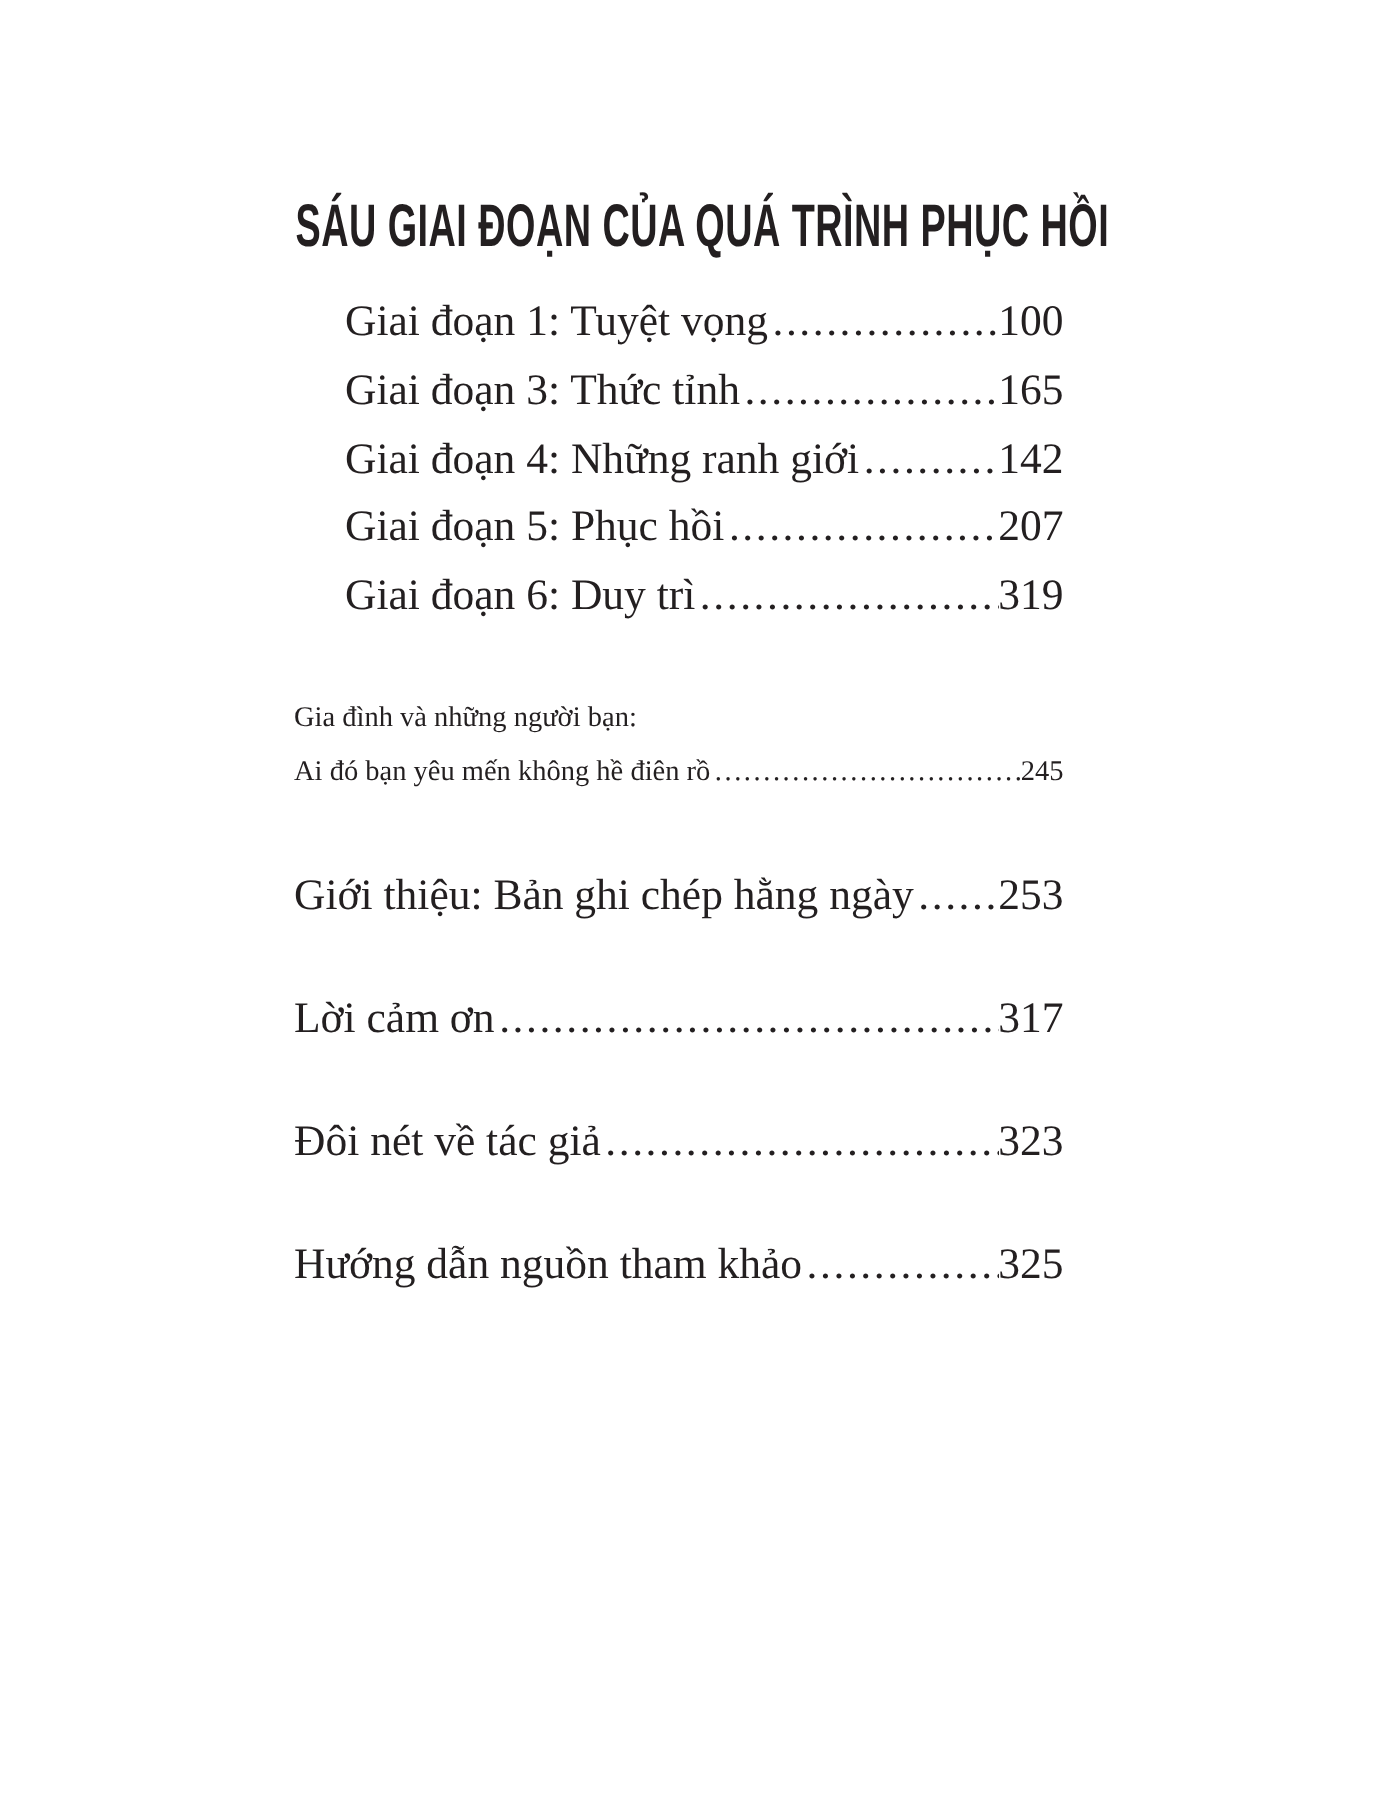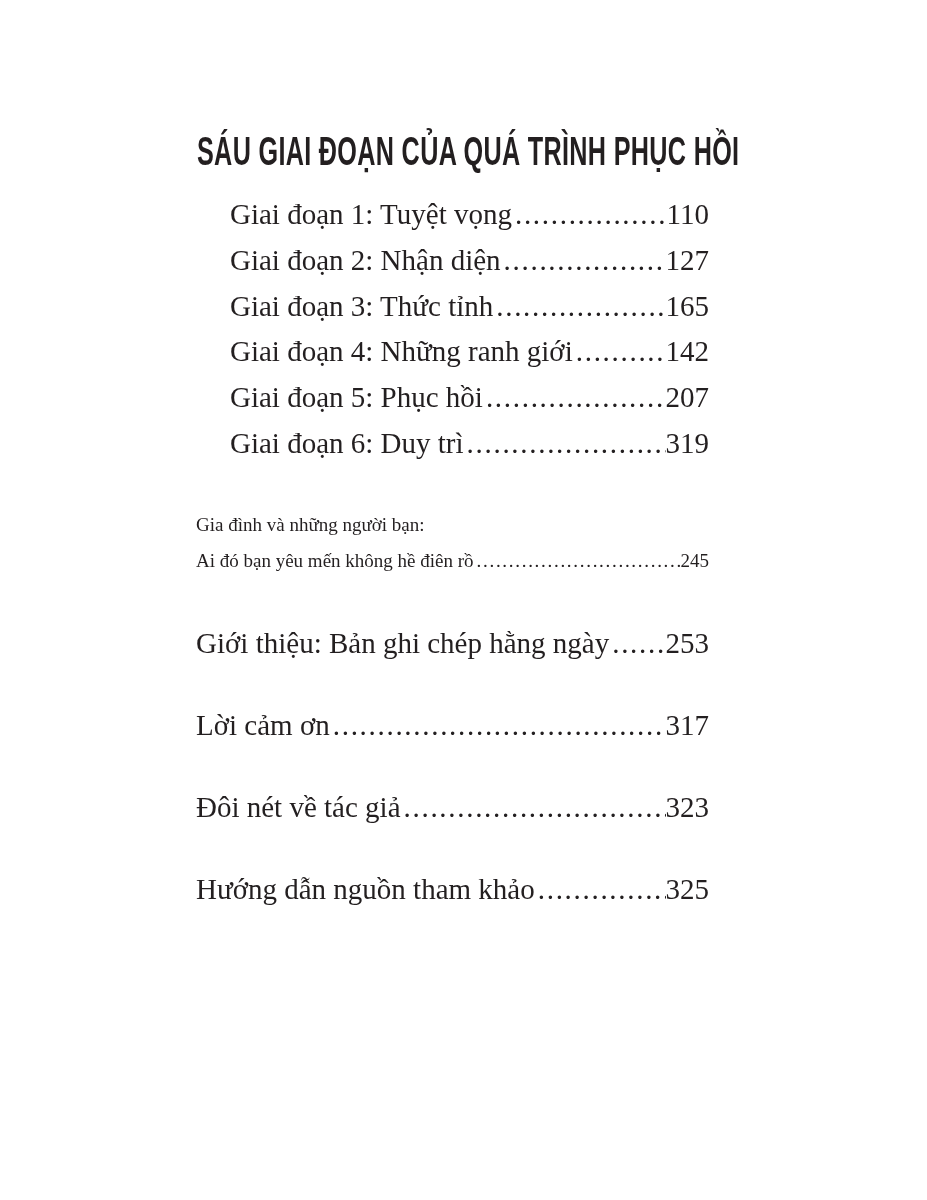--- a/index.html
+++ b/index.html
@@ -67,26 +67,21 @@
 
 <div class="page">
   <div class="content">
 
     <h1 class="title">SÁU GIAI ĐOẠN CỦA QUÁ TRÌNH PHỤC HỒI</h1>
 
     <div class="chapters">
       <div class="toc-row">
         <span>Giai đoạn 1: Tuyệt vọng</span>
         <span class="dots"></span>
-        <span class="pagenum">110</span>
-      </div>
-      <div class="toc-row">
-        <span>Giai đoạn 2: Nhận diện</span>
-        <span class="dots"></span>
-        <span class="pagenum">127</span>
+        <span class="pagenum">100</span>
       </div>
       <div class="toc-row">
         <span>Giai đoạn 3: Thức tỉnh</span>
         <span class="dots"></span>
         <span class="pagenum">165</span>
       </div>
       <div class="toc-row">
         <span>Giai đoạn 4: Những ranh giới</span>
         <span class="dots"></span>
         <span class="pagenum">142</span>

